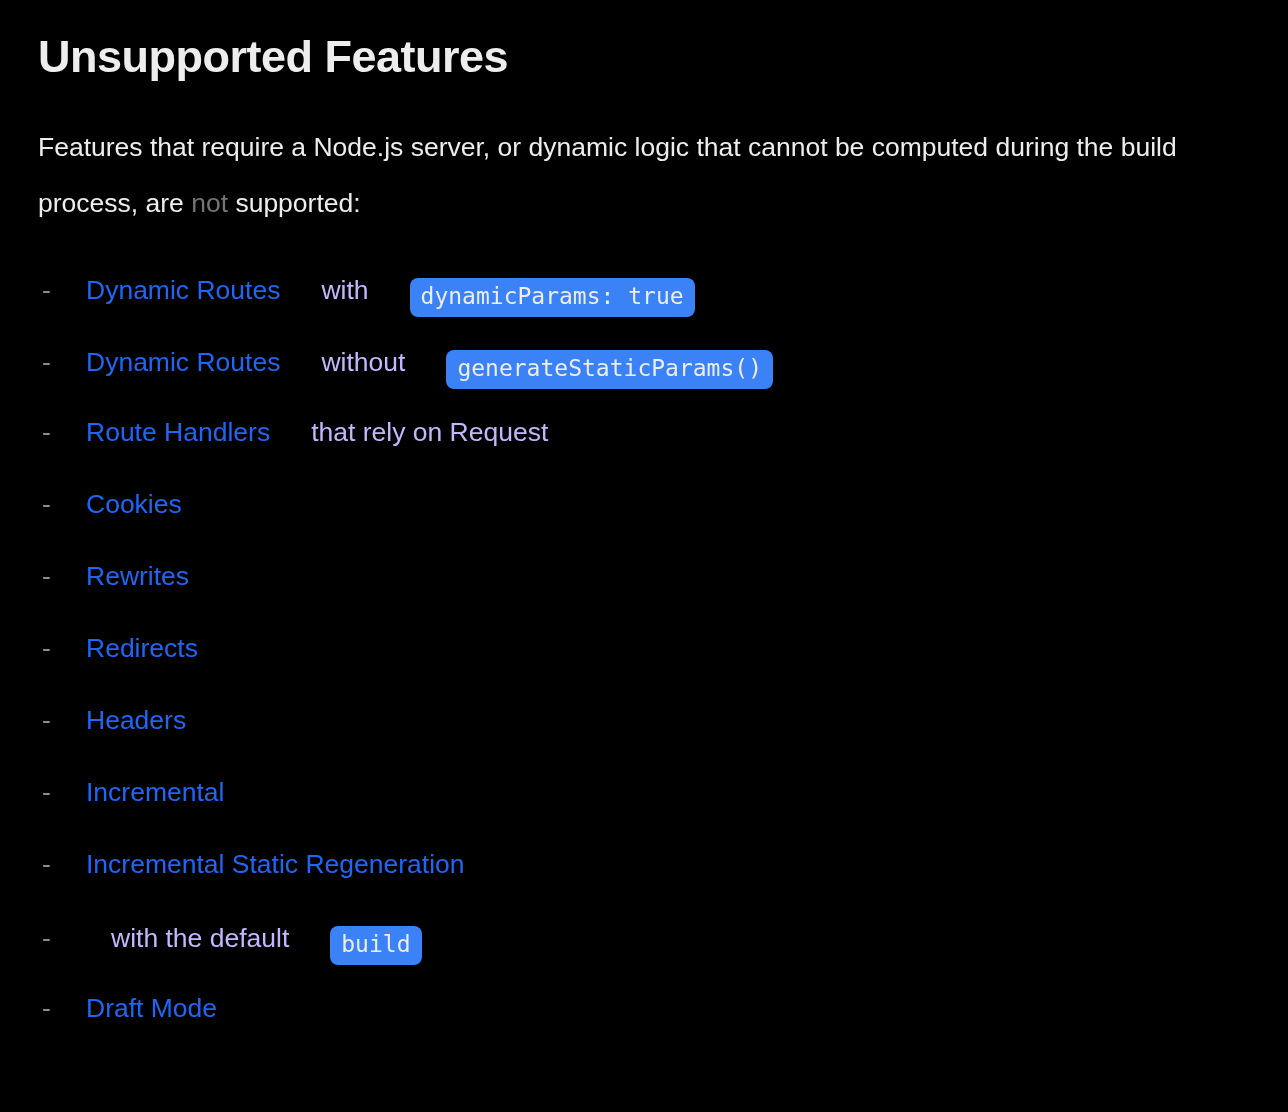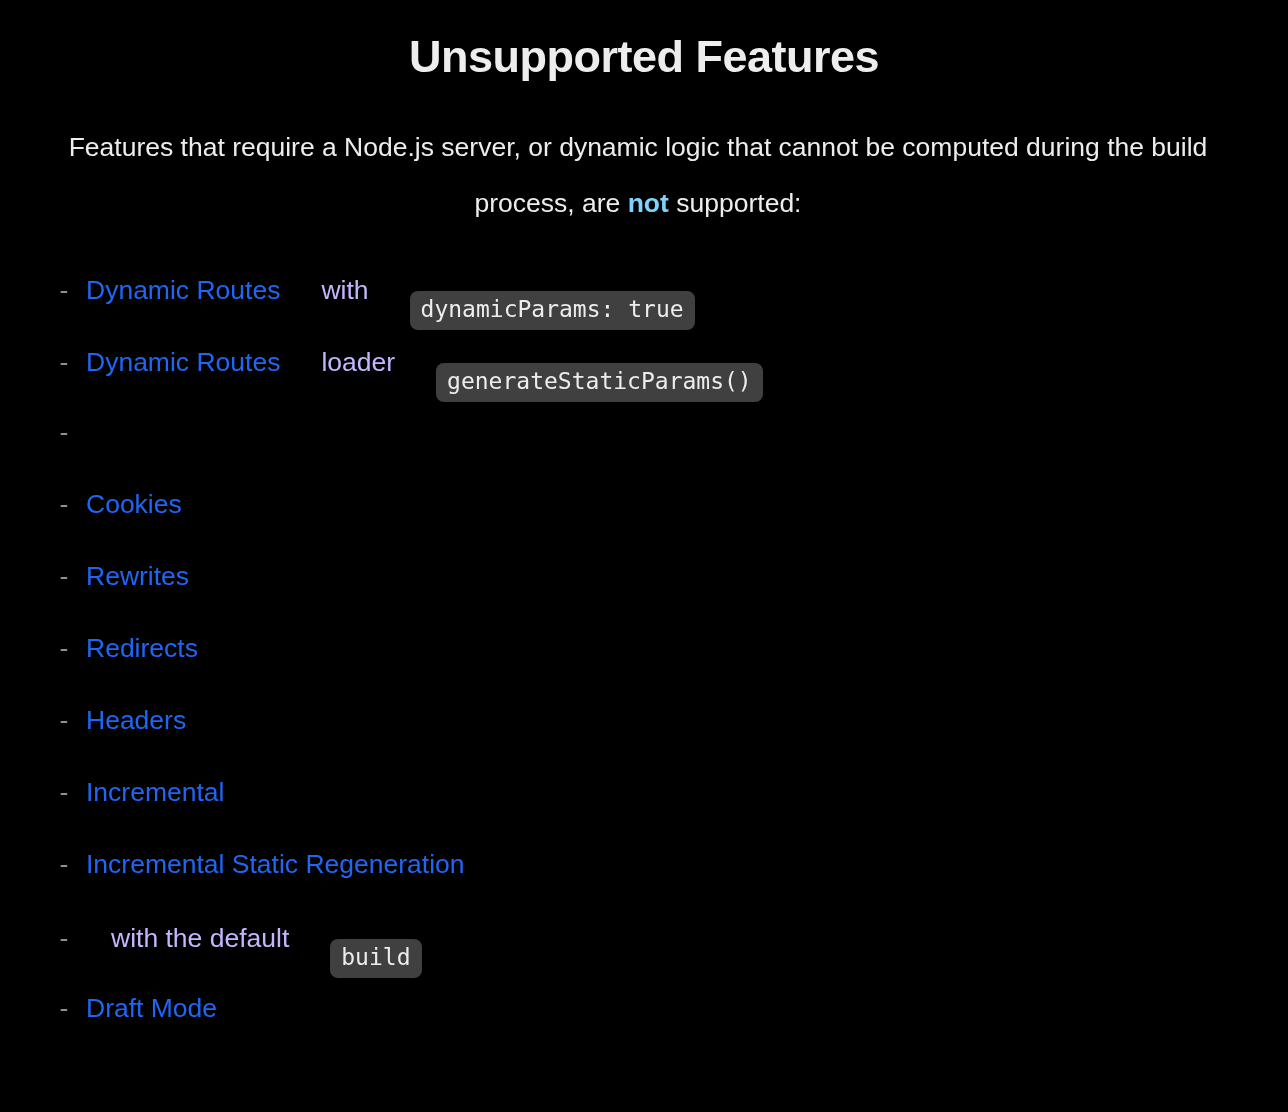--- a/index.html
+++ b/index.html
@@ -14,43 +14,42 @@
   body {
     font-family: "Liberation Sans", sans-serif;
     -webkit-font-smoothing: antialiased;
   }
   .page {
     width: 1288px;
     height: 944px;
     box-sizing: border-box;
     padding: 0 38px;
     position: relative;
-    text-align: center;
   }
   .page-title {
     margin: 0;
     padding-top: 30px;
     font-size: 45px;
     line-height: 1.18;
     font-weight: 700;
     letter-spacing: -0.5px;
     color: #ededed;
   }
   .intro-paragraph {
     margin: 0;
     padding-top: 36px;
     font-size: 26.5px;
     line-height: 56px;
     color: #ededed;
     max-width: 1200px;
     font-weight: 400;
   }
   .intro-paragraph .bold {
-    font-weight: 700;
-    color: #7dd3fc;
+    font-weight: 400;
+    color: #737373;
   }
   .feature-list {
     list-style: none;
     margin: 0;
     padding: 0;
     padding-top: 42px;
   }
   .feature-item {
     display: flex;
     align-items: baseline;
@@ -82,28 +81,28 @@
   .plain-text {
     color: #c4b5fd;
   }
   .spacer {
     display: inline-block;
     width: 9px;
   }
   .inline-code {
     font-family: "DejaVu Sans Mono", "Liberation Mono", monospace;
     font-size: 23px;
-    background: #404040;
+    background: #3b82f6;
     color: #ededed;
     border-radius: 8px;
     padding: 7px 11px 9px 11px;
     line-height: 1;
     display: inline-block;
     position: relative;
-    top: 18px;
+    top: 5px;
   }
 </style>
 </head>
 <body>
 
 <div class="page">
 
   <h1 class="page-title">Unsupported Features</h1>
 
   <p class="intro-paragraph">
@@ -119,27 +118,32 @@
           <span class="plain-text">with</span>
           <span class="spacer"></span>
           <code class="inline-code">dynamicParams: true</code>
         </span>
       </li>
       <li class="feature-item">
         <span class="bullet-dash">-</span>
         <span class="item-content">
           <a class="doc-link">Dynamic Routes</a>
           <span class="spacer"></span>
-          <span class="plain-text">loader</span>
+          <span class="plain-text">without</span>
           <span class="spacer"></span>
           <code class="inline-code">generateStaticParams()</code>
         </span>
       </li>
       <li class="feature-item">
         <span class="bullet-dash">-</span>
+        <span class="item-content">
+          <a class="doc-link">Route Handlers</a>
+          <span class="spacer"></span>
+          <span class="plain-text">that rely on Request</span>
+        </span>
       </li>
       <li class="feature-item">
         <span class="bullet-dash">-</span>
         <span class="item-content">
           <a class="doc-link">Cookies</a>
         </span>
       </li>
       <li class="feature-item">
         <span class="bullet-dash">-</span>
         <span class="item-content">

